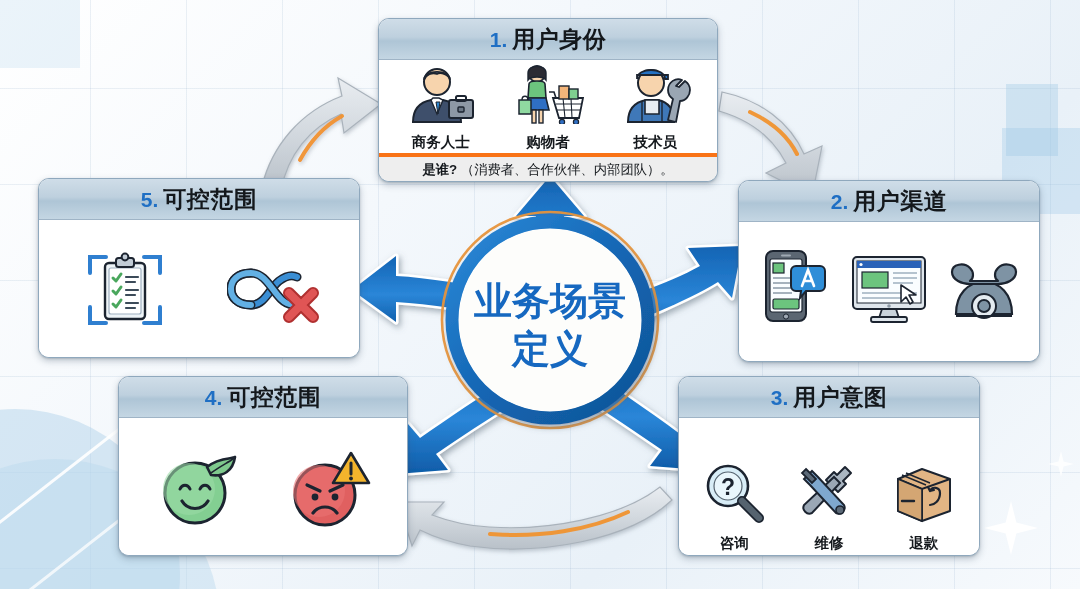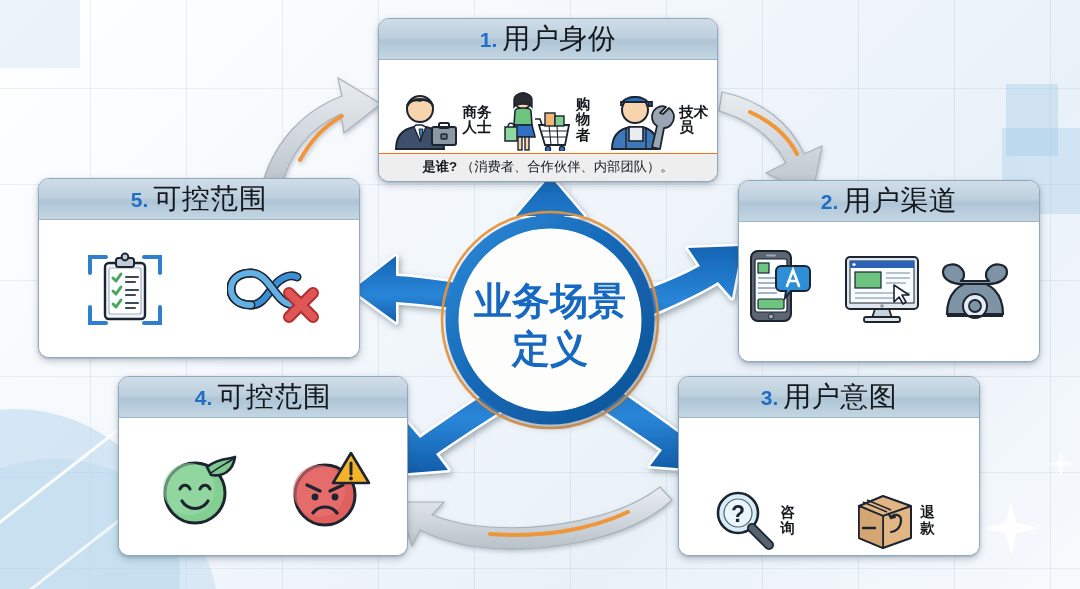--- a/index.html
+++ b/index.html
@@ -53,32 +53,32 @@
     display:flex;flex-direction:column;
   }
   .card-head{
     height:40px;flex:0 0 40px;
     background:linear-gradient(to bottom,#cfdde8 0%,#bed0de 45%,#aec5d6 55%,#c4d6e3 100%);
     border-bottom:1px solid #9fb4c6;
     display:flex;align-items:center;justify-content:center;
     gap:5px;
   }
   .card-num{color:#1f6fc4;font-weight:bold;font-size:21px;line-height:1;}
-  .card-title{color:#14181c;font-weight:normal;font-size:28px;line-height:1;letter-spacing:.5px;}
+  .card-title{color:#14181c;font-weight:bold;font-size:23px;line-height:1;letter-spacing:.5px;}
   .card-body{
     flex:1 1 auto;background:#ffffff;
     display:flex;align-items:flex-end;justify-content:space-around;
     padding:5px 8px 2px;
   }
-  .ic{display:flex;align-items:center;gap:3px;width:33%;}
+  .ic{display:flex;flex-direction:column;align-items:center;gap:11px;width:33%;}
   .ic-glyph{height:62px;display:flex;align-items:flex-end;justify-content:center;}
   .ic-label{font-size:14.5px;font-weight:bold;color:#14181c;line-height:1.1;}
   .ic2{display:flex;flex-direction:column;align-items:center;width:46%;}
   .card-foot{
-    flex:0 0 auto;background:#eeeeee;border-top:1px solid #f97316;
+    flex:0 0 auto;background:#eeeeee;border-top:4px solid #f97316;
     padding:4px 6px 5px;text-align:center;
     font-size:13.3px;color:#14181c;line-height:1.32;
   }
   .foot-lead{font-weight:bold;}
   .foot-rest{font-weight:normal;}
 
   
   #card1{left:378px;top:18px;width:338px;height:162px;}
   #card2{left:738px;top:180px;width:300px;height:180px;}
   #card3{left:678px;top:376px;width:300px;height:178px;}
@@ -329,20 +329,32 @@
             <circle cx="27" cy="23" r="14" fill="#e9f6fc" stroke="#55636f" stroke-width="1.2"></circle>
             <text x="27" y="32" text-anchor="middle" font-family="Liberation Sans, sans-serif" font-size="23" font-weight="bold" fill="#1c2430">?</text>
             <path d="M41 38 L58 55" stroke="#1c2430" stroke-width="10" stroke-linecap="round"></path>
             <path d="M41 38 L58 55" stroke="#55636f" stroke-width="6.5" stroke-linecap="round"></path>
           </svg>
         </div>
         <span class="ic-label">咨询</span>
       </div>
       <div class="ic">
         <div class="ic-glyph">
+          <svg width="66" height="62" viewBox="0 0 66 62">
+            <path d="M55 4 L47 12 L50 15 L42 23 L30 11 L38 3 L41 6 L49 -2 Z" transform="translate(0,6)" fill="#aab6c2" stroke="#1c2430" stroke-width="2" stroke-linejoin="round"></path>
+            <path d="M44 20 L16 50 A6 6 0 0 1 8 42 L38 14 Z" fill="#9aa7b5" stroke="#1c2430" stroke-width="2"></path>
+            <path d="M16 8 L22 14 L48 42 A6 6 0 0 1 40 50 L14 22 L8 16 Z" fill="#7fa8cf" stroke="#1c2430" stroke-width="2"></path>
+            <path d="M10 6 L20 16 L16 20 L6 10 Z" fill="#5c6a78" stroke="#1c2430" stroke-width="1.8"></path>
+            <circle cx="44" cy="47" r="4" fill="#5c6a78" stroke="#1c2430" stroke-width="1.6"></circle>
+          </svg>
+        </div>
+        <span class="ic-label">维修</span>
+      </div>
+      <div class="ic">
+        <div class="ic-glyph">
           <svg width="64" height="62" viewBox="0 0 64 62">
             <path d="M6 16 L30 6 L58 16 L58 48 L30 58 L6 48 Z" fill="#e2b584" stroke="#1c2430" stroke-width="2" stroke-linejoin="round"></path>
             <path d="M6 16 L30 26 L58 16" fill="none" stroke="#1c2430" stroke-width="2"></path>
             <path d="M30 26 L30 58" stroke="#1c2430" stroke-width="2"></path>
             <path d="M6 16 L30 26 L30 58 L6 48 Z" fill="#d4a673" stroke="#1c2430" stroke-width="1.6"></path>
             <path d="M10 12 L34 22 M14 10 L38 20" stroke="#1c2430" stroke-width="1.4"></path>
             <path d="M10 38 H22" stroke="#1c2430" stroke-width="2.4" stroke-linecap="round"></path>
             <path d="M48 30 C48 24 40 23 38 28 M38 28 L36 24 M38 28 L42 27" fill="none" stroke="#1c2430" stroke-width="2.2" stroke-linecap="round"></path>
             <path d="M48 30 C48 38 42 42 38 42" fill="none" stroke="#1c2430" stroke-width="2.2" stroke-linecap="round"></path>
           </svg>

